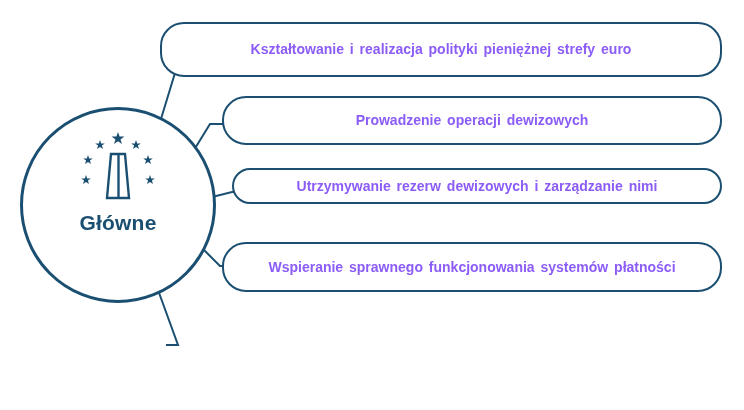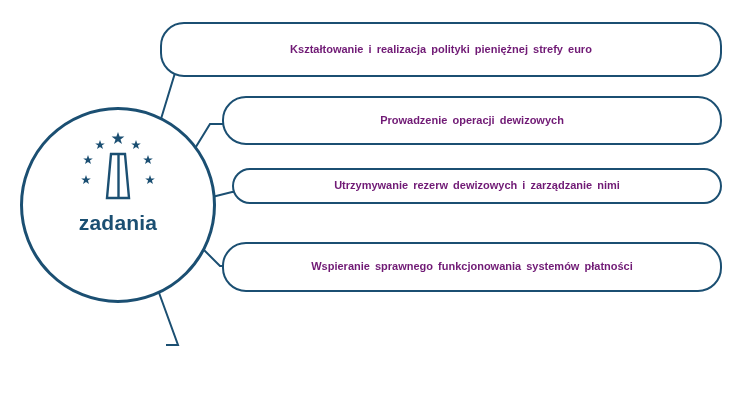--- a/index.html
+++ b/index.html
@@ -58,22 +58,22 @@
   .pill {
     position: absolute;
     box-sizing: border-box;
     border: 2px solid #1b4f72;
     border-radius: 24px;
     background: #ffffff;
     display: flex;
     align-items: center;
     justify-content: center;
     text-align: center;
-    color: #701a75;
-    font-size: 11px;
+    color: #8b5cf6;
+    font-size: 14px;
     font-weight: bold;
     line-height: 1.45;
     padding: 4px 14px;
     word-spacing: 2px;
   }
   .pill-1 { left: 160px; top: 22px;  width: 562px; height: 55px; }
   .pill-2 { left: 222px; top: 96px;  width: 500px; height: 49px; }
   .pill-3 { left: 232px; top: 168px; width: 490px; height: 36px; }
   .pill-4 { left: 222px; top: 242px; width: 500px; height: 50px; }
   .pill-5 { left: 150px; top: 308px; width: 572px; height: 82px; border-radius: 28px; }
@@ -104,21 +104,21 @@
           <polygon points="11,45 12.2,48.4 15.8,48.4 12.9,50.6 14,54 11,51.9 8,54 9.1,50.6 6.2,48.4 9.8,48.4"></polygon>
           <polygon points="75,45 76.2,48.4 79.8,48.4 76.9,50.6 78,54 75,51.9 72,54 73.1,50.6 70.2,48.4 73.8,48.4"></polygon>
         </g>
         <g fill="none" stroke="#1b4f72" stroke-width="2.4">
           <path d="M36 24 L50 24 L54 68 L32 68 Z"></path>
           <path d="M43.5 25 L43.5 67"></path>
         </g>
       </svg>
     </div>
     <div class="hub-label">
-      <div>zadania</div>
+      <div>Główne</div>
     </div>
   </div>
 
   <div class="pill pill-1">
     <span class="pill-text">Kształtowanie i realizacja polityki pieniężnej strefy euro</span>
   </div>
   <div class="pill pill-2">
     <span class="pill-text">Prowadzenie operacji dewizowych</span>
   </div>
   <div class="pill pill-3">

